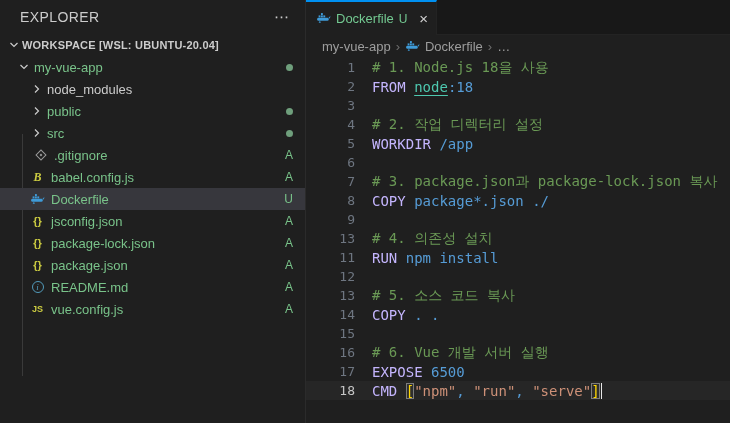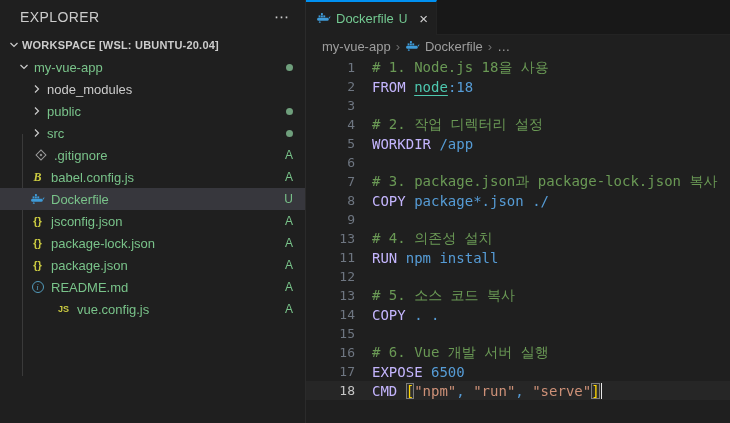--- a/index.html
+++ b/index.html
@@ -198,21 +198,21 @@
           <span class="badge">A</span>
         </div>
         <div class="trow" style="padding-left: 29px;">
           <span class="ficon">
             <span class="i-info">i</span>
           </span>
           <span class="tlabel c-green">README.md</span>
           <span class="spacer"></span>
           <span class="badge">A</span>
         </div>
-        <div class="trow" style="padding-left: 15px; margin-left: 40px;">
+        <div class="trow" style="padding-left: 29px;">
           <span class="ficon">
             <span class="i-js">JS</span>
           </span>
           <span class="tlabel c-green">vue.config.js</span>
           <span class="spacer"></span>
           <span class="badge">A</span>
         </div>
       </div>
   </aside>
 

